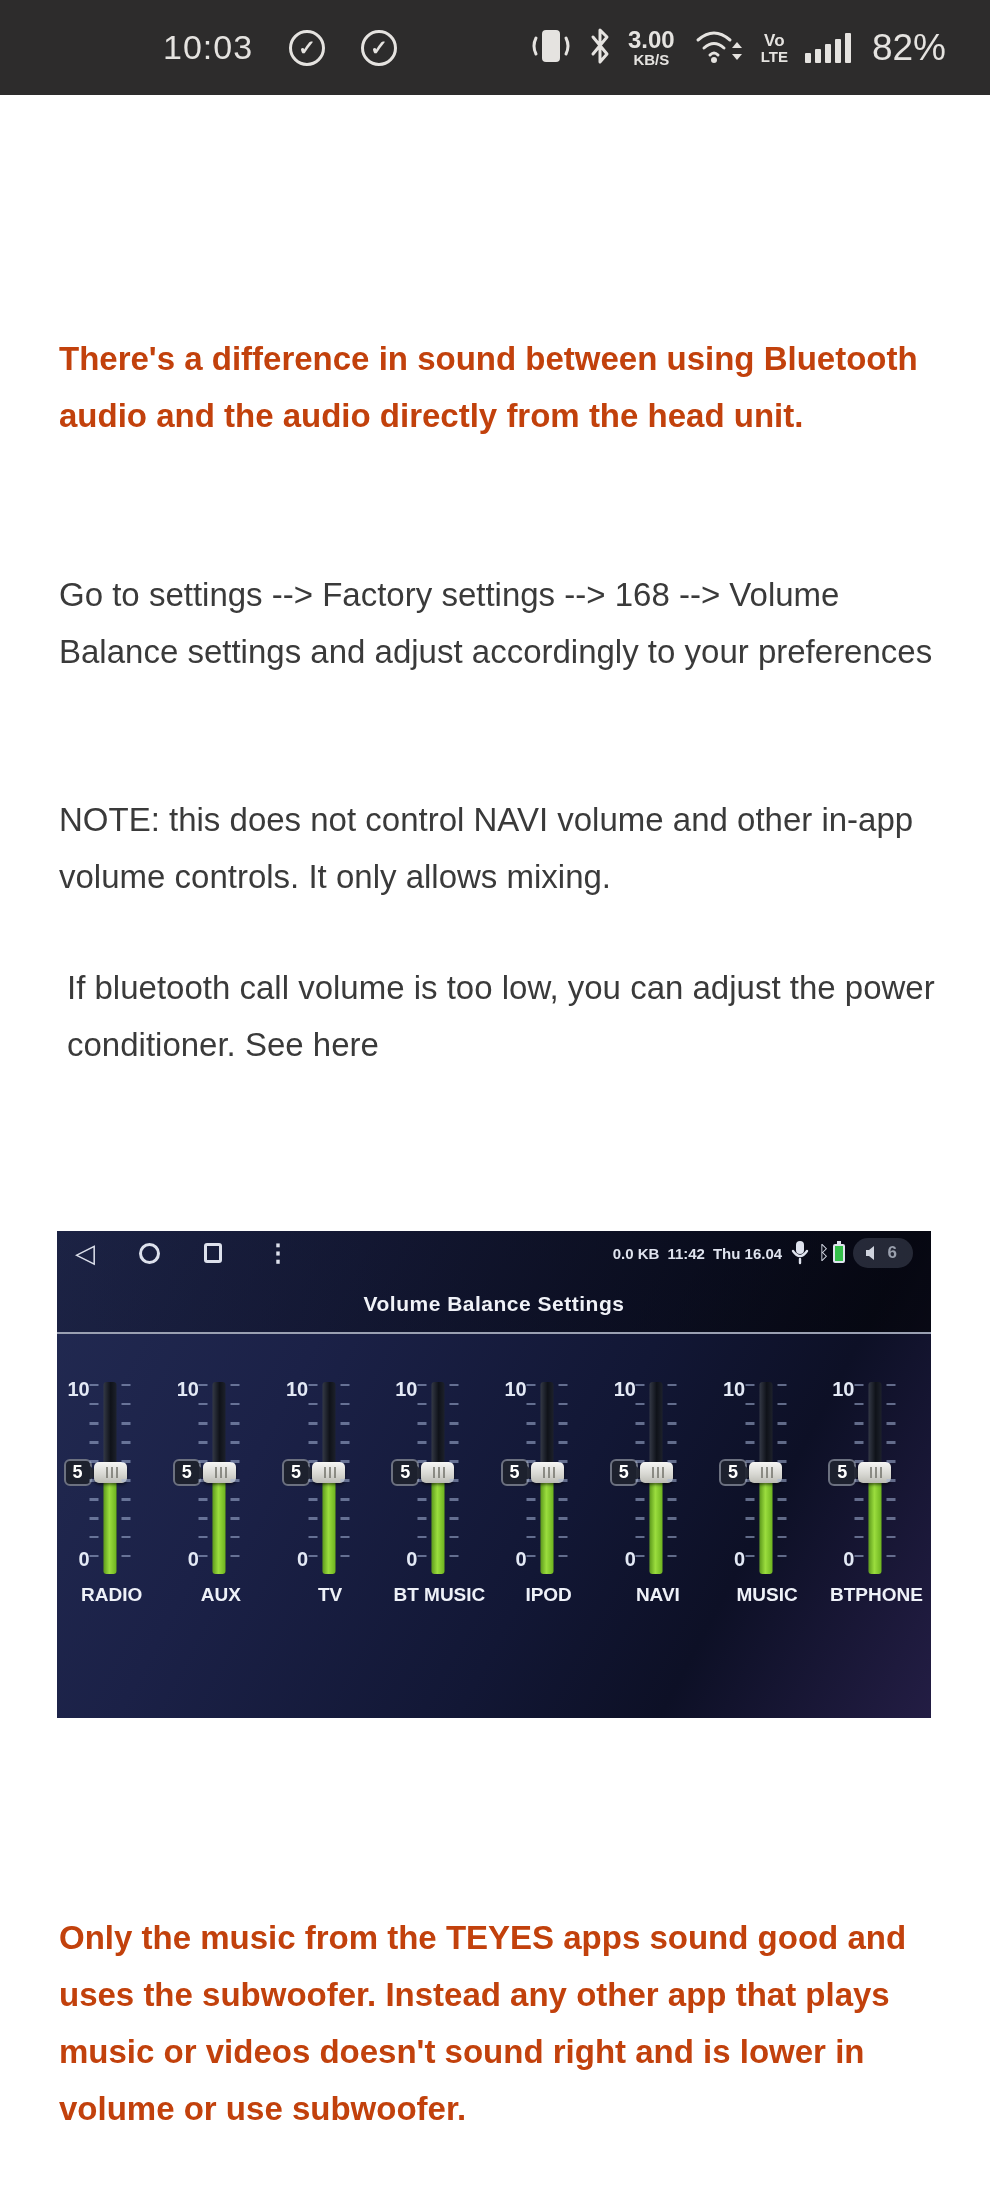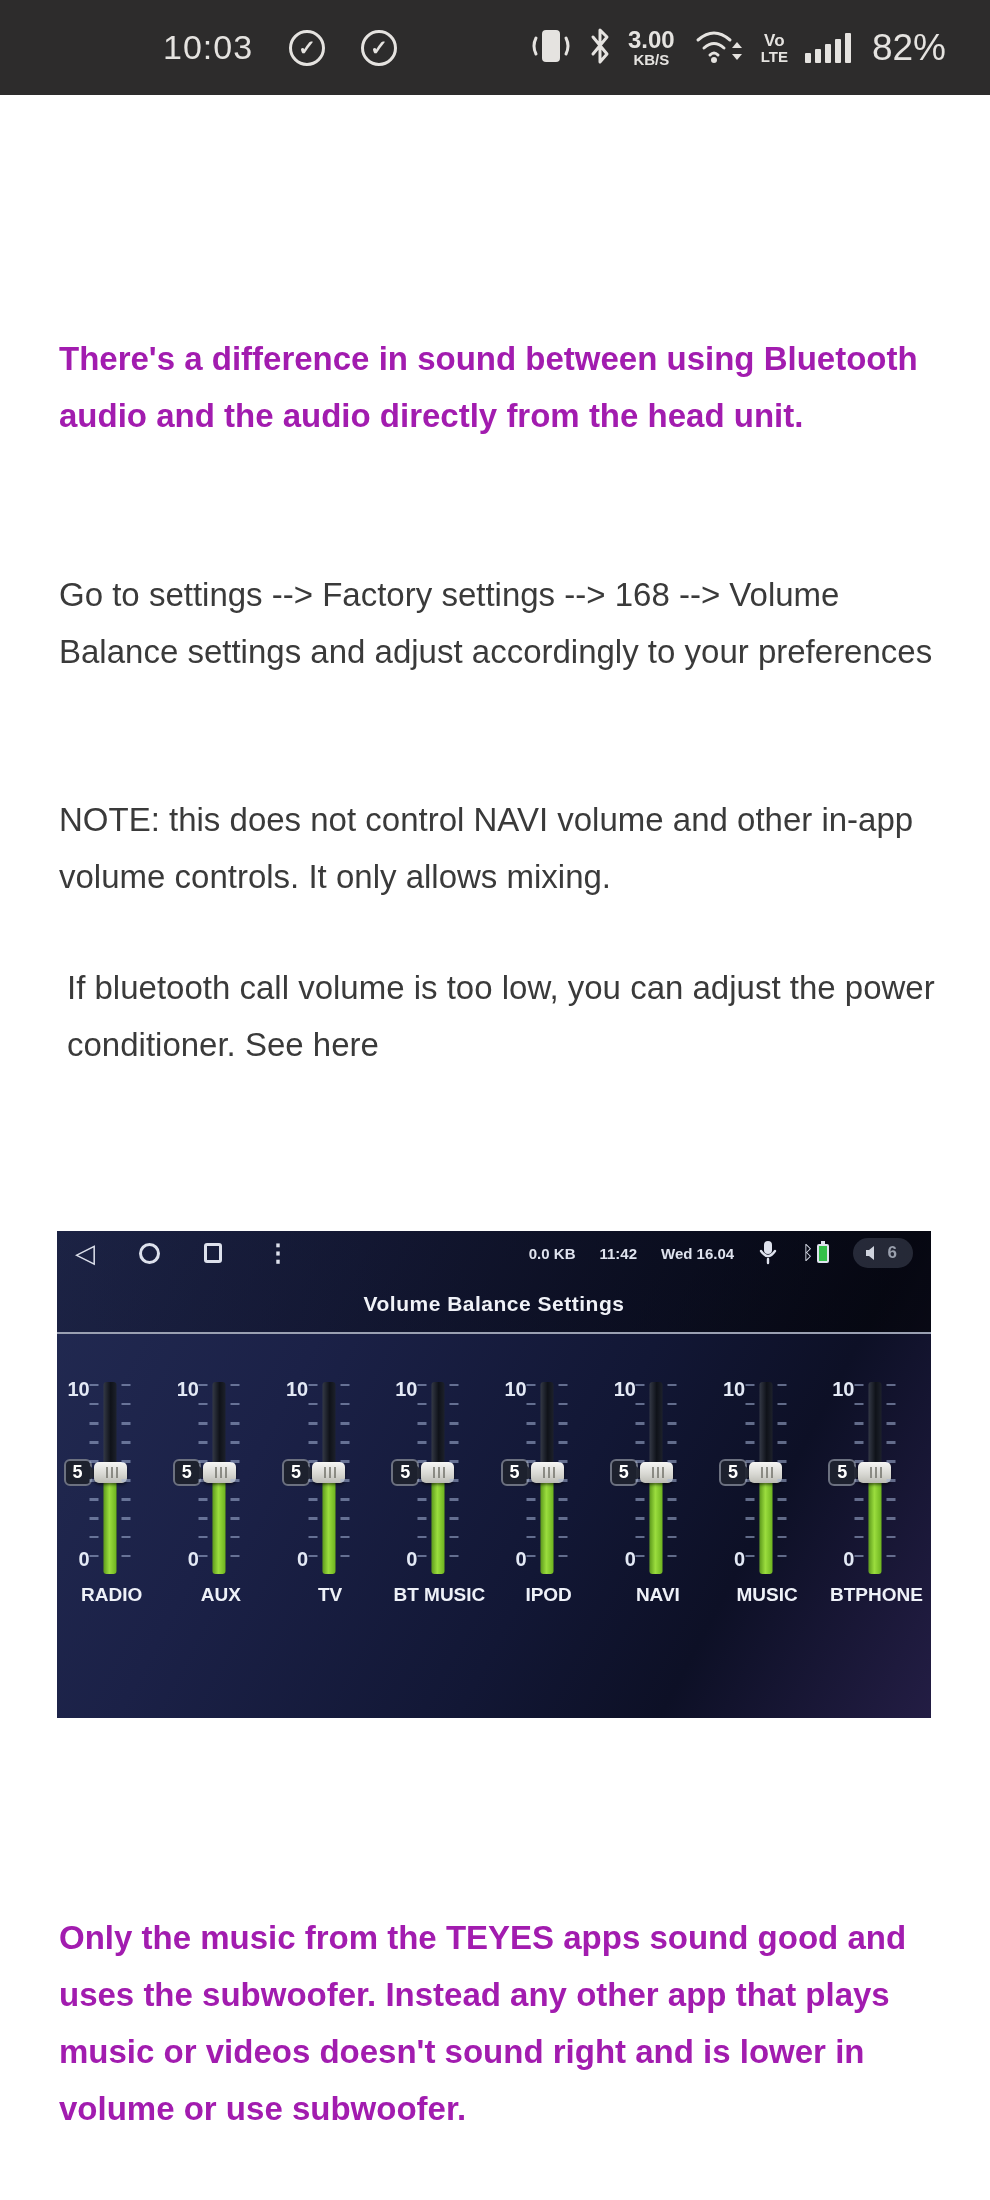--- a/index.html
+++ b/index.html
@@ -15,39 +15,39 @@
     align-items:center; justify-content:center; font-size:21px; font-weight:bold; margin-left:18px; }
   .sb-right { display:flex; align-items:center; gap:17px; margin-left:auto; margin-right:44px; }
   .stack { display:flex; flex-direction:column; align-items:center; line-height:1; font-weight:bold; }
   .stack .t { font-size:24px; } .stack .b { font-size:15px; }
   .sb-batt { font-size:37px; margin-left:4px;text-align:center; }
   .bars { display:flex; align-items:flex-end; gap:4px; height:30px; }
   .bars span { width:6px; background:#e5e3e0; border-radius:1px; display:block; }
 
   
   .para { position:absolute; left:59px; width:880px; font-size:33px; line-height:57px; color:#3a3a3a; }
-  .bold { font-weight:bold; color:#a21caf; }
+  .bold { font-weight:bold; color:#c2410c; }
   #p-heading { top:330px; }
   #p-settings { top:566px; }
   #p-note { top:791px; }
   #p-bt { top:959px; padding-left:8px; }
   #closing { top:1909px; }
   .link { text-underline-offset:7px; text-decoration-thickness:2px; color:#3a3a3a; cursor:pointer; }
 
   
   .unit { position:absolute; left:57px; top:1231px; width:874px; height:487px;
     background:linear-gradient(118deg,#222a52 0%,#1b2147 28%,#121735 58%,#0d1026 76%,#231d44 100%); }
   .unit-top { background:linear-gradient(90deg,rgba(10,13,28,0.25) 0%,rgba(0,0,0,0.55) 100%); }
   .unit-nav { height:44px; display:flex; align-items:center; padding:0 18px; color:#dde1ec; }
   .nav-group { display:flex; align-items:center; gap:44px; }
   .nav-back { font-size:26px; line-height:1; }
   .nav-home { width:21px; height:21px; border:3px solid #dde1ec; border-radius:50%; display:block; }
   .nav-recent { width:18px; height:20px; border:3px solid #dde1ec; border-radius:3px; display:block; }
   .nav-menu { font-size:24px; font-weight:bold; letter-spacing:0; }
-  .unit-status { display:flex; align-items:center; gap:24px; margin-left:auto; font-size:15px; font-weight:bold; color:#dfe3ee; }
+  .unit-status { display:flex; align-items:center; gap:8px; margin-left:auto; font-size:15px; font-weight:bold; color:#dfe3ee; }
   .bt-batt { display:flex; align-items:center; gap:3px; }
   .bt-rune { font-size:19px; font-weight:normal; }
   .batt { width:12px; height:19px; background:#34c04a; border:2px solid #dfe3ee; border-radius:2px; position:relative; }
   .batt::before { content:""; position:absolute; top:-5px; left:2px; width:4px; height:3px; background:#dfe3ee; }
   .vol-pill { display:flex; align-items:center; gap:7px; background:rgba(90,96,115,0.38);
     border-radius:16px; padding:5px 16px 5px 12px; color:#9aa0ad; font-size:17px; font-weight:bold; }
   .unit-title-row { height:57px; display:flex; align-items:center; justify-content:center; }
   .unit-title { color:#f0f2f8; font-size:21px; font-weight:bold; letter-spacing:0.5px; }
   .unit-divider { height:0; border-bottom:2px solid #9aa0b2; }
 
@@ -143,21 +143,21 @@
       <div class="unit-nav">
         <div class="nav-group">
           <span class="nav-back">◁</span>
           <span class="nav-home"></span>
           <span class="nav-recent"></span>
           <span class="nav-menu">⋮</span>
         </div>
         <div class="unit-status">
           <span>0.0 KB</span>
           <span>11:42</span>
-          <span>Wed 16.04</span>
+          <span>Thu 16.04</span>
           <span>
             <svg width="20" height="26" viewBox="0 0 20 26">
               <rect x="6" y="2" width="8" height="13" rx="4" fill="#dfe3ee"></rect>
               <path d="M3 12 q7 10 14 0" stroke="#dfe3ee" stroke-width="2.4" fill="none" stroke-linecap="round"></path>
               <line x1="10" y1="20" x2="10" y2="24" stroke="#dfe3ee" stroke-width="2.4" stroke-linecap="round"></line>
             </svg>
           </span>
           <span class="bt-batt">
             <span class="bt-rune">ᛒ</span>
             <span class="batt"></span>

